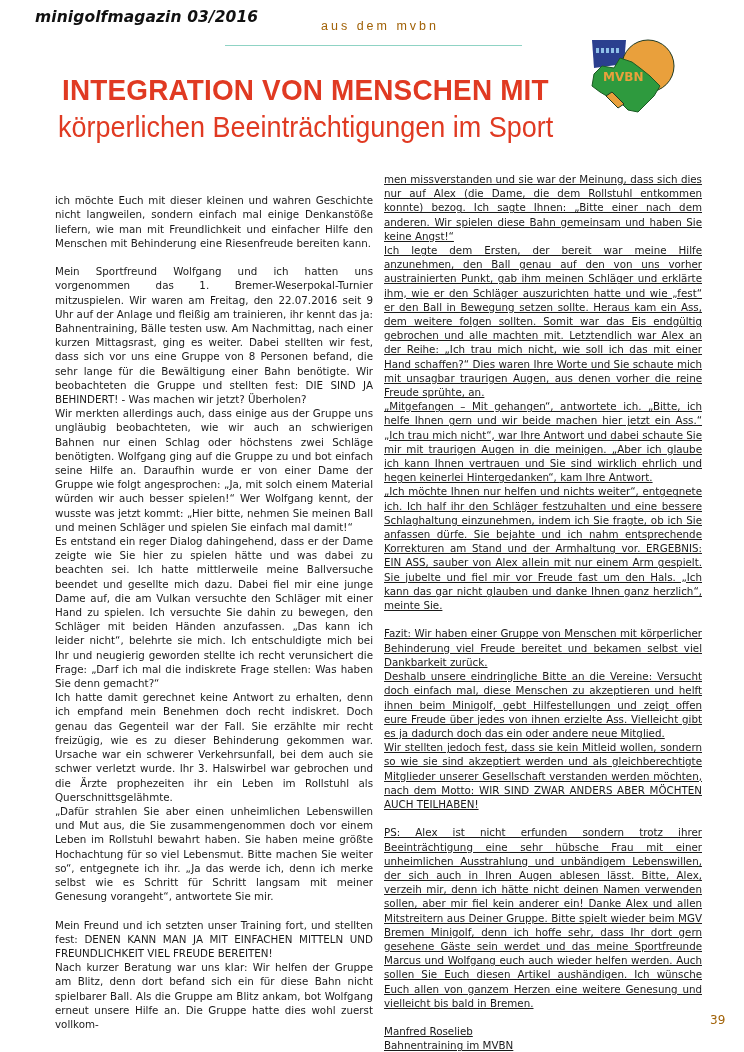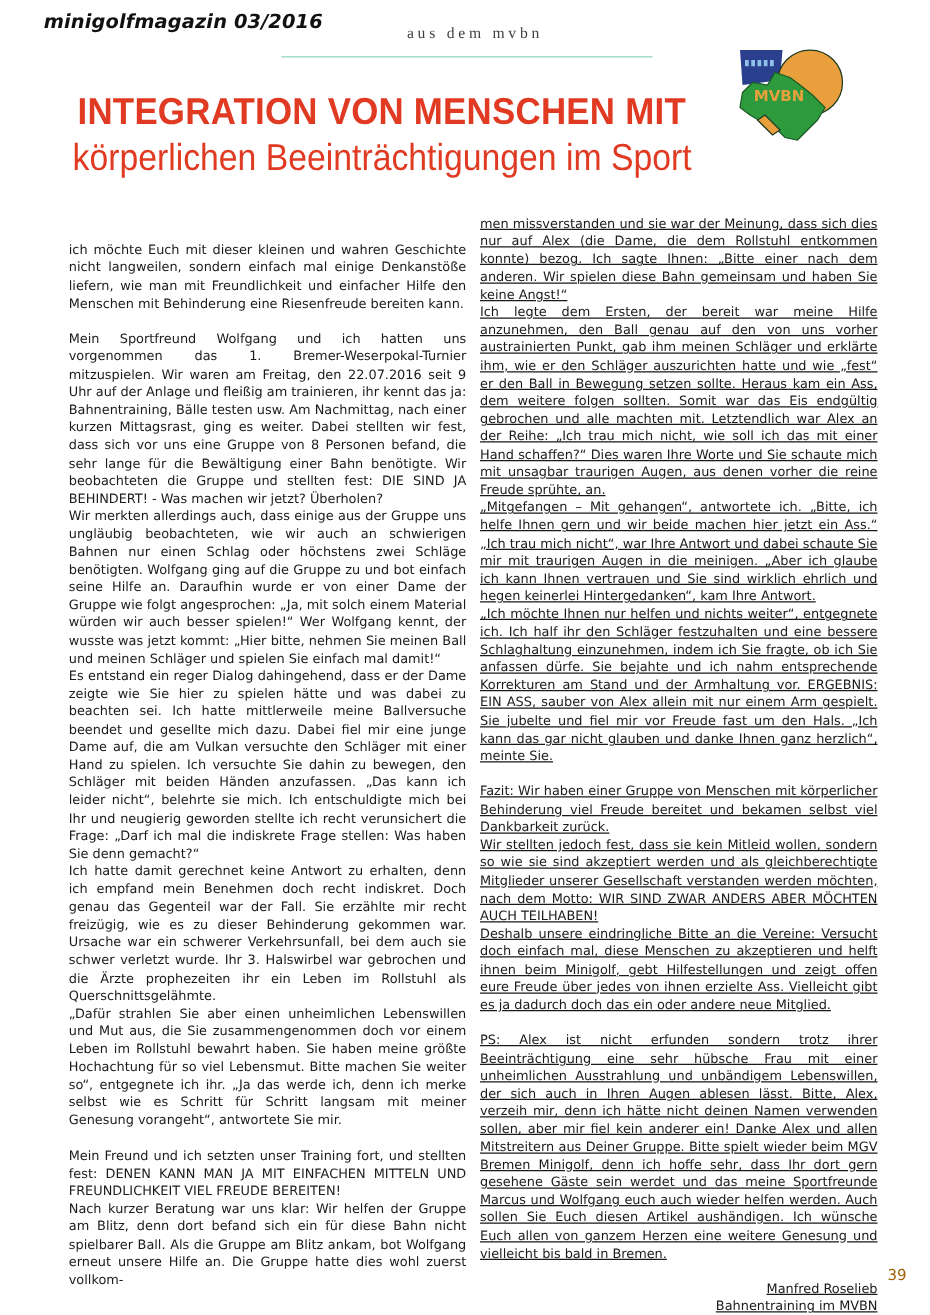--- a/index.html
+++ b/index.html
@@ -7,21 +7,21 @@
     width: 744px; height: 1052px; position: relative; overflow: hidden;
     font-family: "DejaVu Sans", sans-serif; color: #1a1a1a;
   }
   .mag-title {
     position: absolute; left: 10px; top: 8px;
     font-family: "DejaVu Sans", sans-serif; font-weight: bold; font-style: italic;
     font-size: 15.5px; color: #111; letter-spacing: 0.1px; margin-left: 25px;
   }
   .section-label {
     position: absolute; left: 300px; top: 19px; width: 160px; text-align: center;
-    font-family: Liberation Serif, serif; font-size: 12.5px; color: #404040;
+    font-family: Liberation Sans, sans-serif; font-size: 12.5px; color: #a16207;
     letter-spacing: 3px;
   }
   .section-rule {
     position: absolute; left: 225px; top: 45px; width: 297px; height: 0;
     border-top: 1.5px solid #8fd3c4;
   }
   .logo { position: absolute; left: 588px; top: 38px; width: 92px; height: 78px; }
   .headline {
     position: absolute; left: 62px; top: 73px;
     font-family: "Liberation Sans", sans-serif; font-weight: bold;
@@ -36,21 +36,21 @@
   }
   .column {
     position: absolute; top: 0; width: 318px;
     font-size: 10.3px; line-height: 14.2px; text-align: justify;
     hyphens: manual;
   }
   .col-left { left: 55px; top: 179px; }
   .col-right { left: 384px; top: 172px; text-decoration: underline; }
   .column p { margin: 0; }
   .column p.gap { margin-top: 14.2px; }
-  .signature { text-align: right; }
+  .signature { text-align: left; }
   .page-number {
     position: absolute; left: 710px; top: 1013px;
     font-family: "DejaVu Sans", sans-serif; font-size: 12px; color: #a16207;
   }
 </style>
 </head>
 <body>
 
 <div class="mag-title">minigolfmagazin 03/2016</div>
 <div class="section-label">aus dem mvbn</div>
@@ -84,20 +84,20 @@
   <p class="gap">Mein Freund und ich setzten unser Training fort, und stellten fest: DENEN KANN MAN JA MIT EINFACHEN MITTELN UND FREUNDLICHKEIT VIEL FREUDE BEREITEN!</p>
   <p>Nach kurzer Beratung war uns klar: Wir helfen der Gruppe am Blitz, denn dort befand sich ein für diese Bahn nicht spielba­rer Ball. Als die Gruppe am Blitz ankam, bot Wolfgang erneut unsere Hilfe an. Die Gruppe hatte dies wohl zuerst vollkom-</p>
 </div>
 
 <div class="column col-right">
   <p>men missverstanden und sie war der Meinung, dass sich dies nur auf Alex (die Dame, die dem Rollstuhl entkommen konnte) bezog. Ich sagte Ihnen: „Bitte einer nach dem anderen. Wir spielen diese Bahn gemeinsam und haben Sie keine Angst!“</p>
   <p>Ich legte dem Ersten, der bereit war meine Hilfe anzunehmen, den Ball genau auf den von uns vorher austrainierten Punkt, gab ihm meinen Schläger und erklärte ihm, wie er den Schlä­ger auszurichten hatte und wie „fest“ er den Ball in Bewegung setzen sollte. Heraus kam ein Ass, dem weitere folgen sollten. Somit war das Eis endgültig gebrochen und alle machten mit. Letztendlich war Alex an der Reihe: „Ich trau mich nicht, wie soll ich das mit einer Hand schaffen?“ Dies waren Ihre Worte und Sie schaute mich mit unsagbar traurigen Augen, aus de­nen vorher die reine Freude sprühte, an.</p>
   <p>„Mitgefangen – Mit gehangen“, antwortete ich. „Bitte, ich helfe Ihnen gern und wir beide machen hier jetzt ein Ass.“ „Ich trau mich nicht“, war Ihre Antwort und dabei schaute Sie mir mit traurigen Augen in die meinigen. „Aber ich glaube ich kann Ih­nen vertrauen und Sie sind wirklich ehrlich und hegen keinerlei Hintergedanken“, kam Ihre Antwort.</p>
   <p>„Ich möchte Ihnen nur helfen und nichts weiter“, entgegnete ich. Ich half ihr den Schläger festzuhalten und eine bessere Schlaghaltung einzunehmen, indem ich Sie fragte, ob ich Sie anfassen dürfe. Sie bejahte und ich nahm entsprechende Kor­rekturen am Stand und der Armhaltung vor. ERGEBNIS: EIN ASS, sauber von Alex allein mit nur einem Arm gespielt. Sie jubelte und fiel mir vor Freude fast um den Hals. „Ich kann das gar nicht glauben und danke Ihnen ganz herzlich“, meinte Sie.</p>
   <p class="gap">Fazit: Wir haben einer Gruppe von Menschen mit körperli­cher Behinderung viel Freude bereitet und bekamen selbst viel Dankbarkeit zurück.</p>
+  <p>Deshalb unsere eindringliche Bitte an die Vereine: Versucht doch einfach mal, diese Menschen zu akzeptieren und helft ihnen beim Minigolf, gebt Hilfestellungen und zeigt offen eure Freude über jedes von ihnen erzielte Ass. Vielleicht gibt es ja dadurch doch das ein oder andere neue Mitglied.</p>
   <p>Wir stellten jedoch fest, dass sie kein Mitleid wollen, sondern so wie sie sind akzeptiert werden und als gleichberechtigte Mit­glieder unserer Gesellschaft verstanden werden möchten, nach dem Motto: WIR SIND ZWAR ANDERS ABER MÖCHTEN AUCH TEILHABEN!</p>
-  <p>Deshalb unsere eindringliche Bitte an die Vereine: Versucht doch einfach mal, diese Menschen zu akzeptieren und helft ihnen beim Minigolf, gebt Hilfestellungen und zeigt offen eure Freude über jedes von ihnen erzielte Ass. Vielleicht gibt es ja dadurch doch das ein oder andere neue Mitglied.</p>
   <p class="gap">PS: Alex ist nicht erfunden sondern trotz ihrer Beeinträchtigung eine sehr hübsche Frau mit einer unheimlichen Ausstrahlung und unbändigem Lebenswillen, der sich auch in Ihren Augen ablesen lässt. Bitte, Alex, verzeih mir, denn ich hätte nicht dei­nen Namen verwenden sollen, aber mir fiel kein anderer ein! Danke Alex und allen Mitstreitern aus Deiner Gruppe. Bitte spielt wieder beim MGV Bremen Minigolf, denn ich hoffe sehr, dass Ihr dort gern gesehene Gäste sein werdet und das meine Sportfreunde Marcus und Wolfgang euch auch wieder helfen werden. Auch sollen Sie Euch diesen Artikel aushändigen. Ich wünsche Euch allen von ganzem Herzen eine weitere Gene­sung und vielleicht bis bald in Bremen.</p>
   <p class="gap signature">Manfred Roselieb</p>
   <p class="signature">Bahnentraining im MVBN</p>
 </div>
 
 <div class="page-number">39</div>
 
 </body></html>

